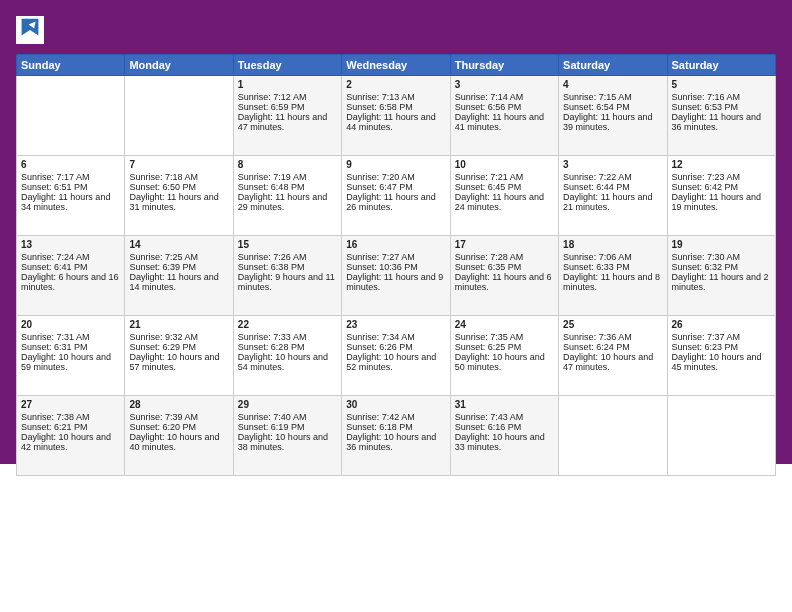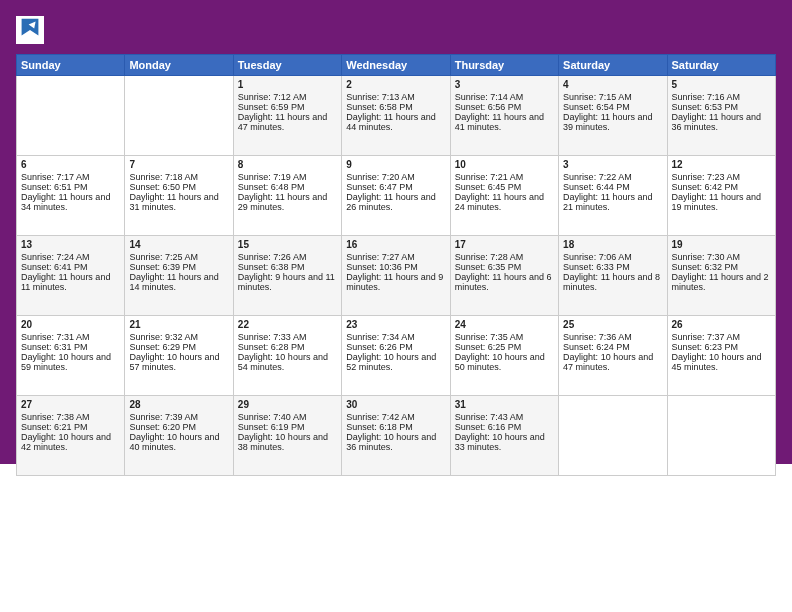--- a/index.html
+++ b/index.html
@@ -198,21 +198,21 @@
             <div>Sunrise: 7:23 AM</div>
             <div>Sunset: 6:42 PM</div>
             <div>Daylight: 11 hours and 19 minutes.</div>
           </td>
         </tr>
         <tr>
           <td>
             <span class="day-num">13</span>
             <div>Sunrise: 7:24 AM</div>
             <div>Sunset: 6:41 PM</div>
-            <div>Daylight: 11 hours and 11 minutes.</div>
+            <div>Daylight: 6 hours and 16 minutes.</div>
           </td>
           <td>
             <span class="day-num">14</span>
             <div>Sunrise: 7:25 AM</div>
             <div>Sunset: 6:39 PM</div>
             <div>Daylight: 11 hours and 14 minutes.</div>
           </td>
           <td>
             <span class="day-num">15</span>
             <div>Sunrise: 7:26 AM</div>

